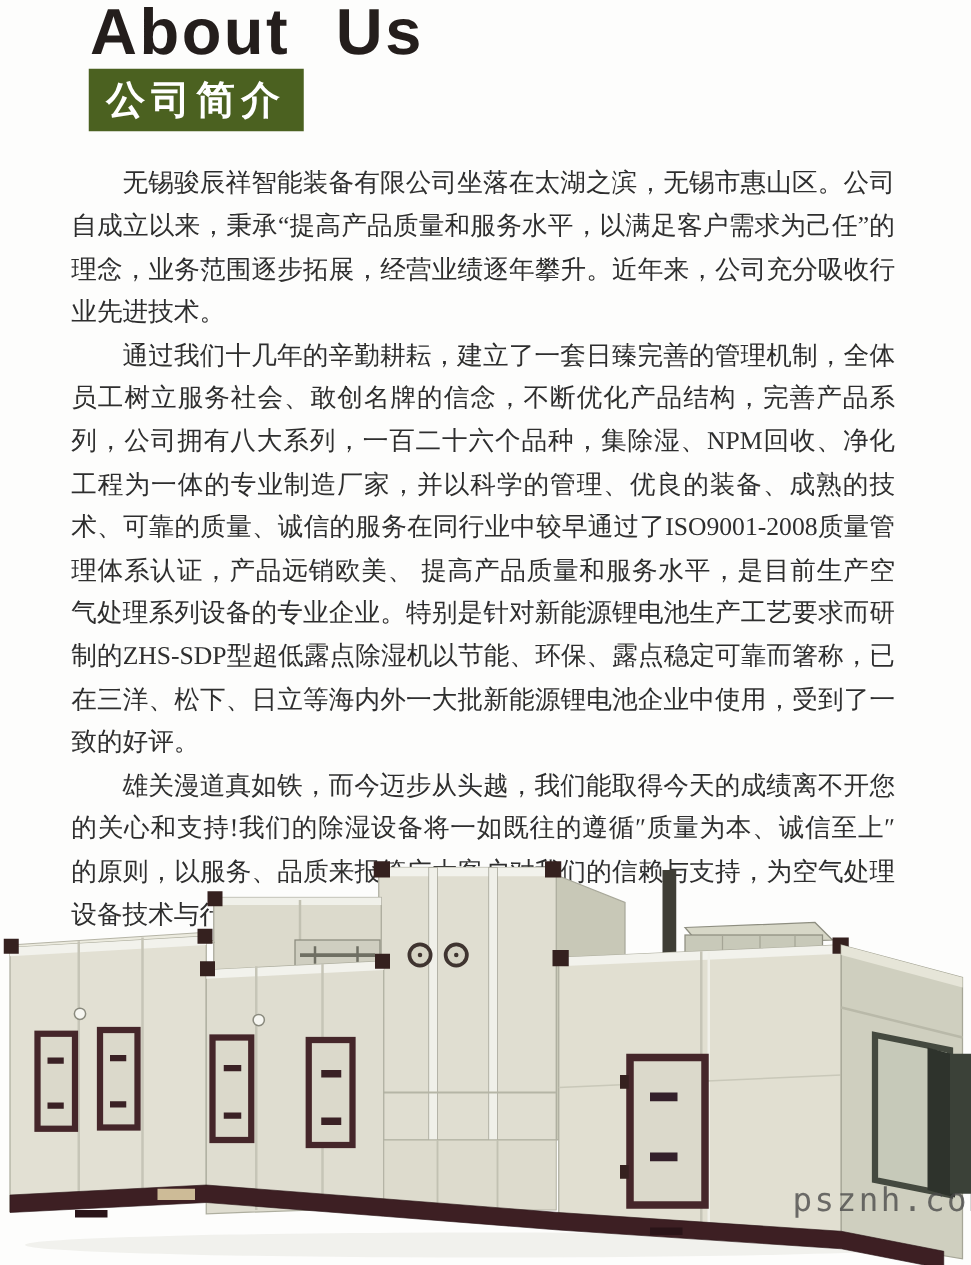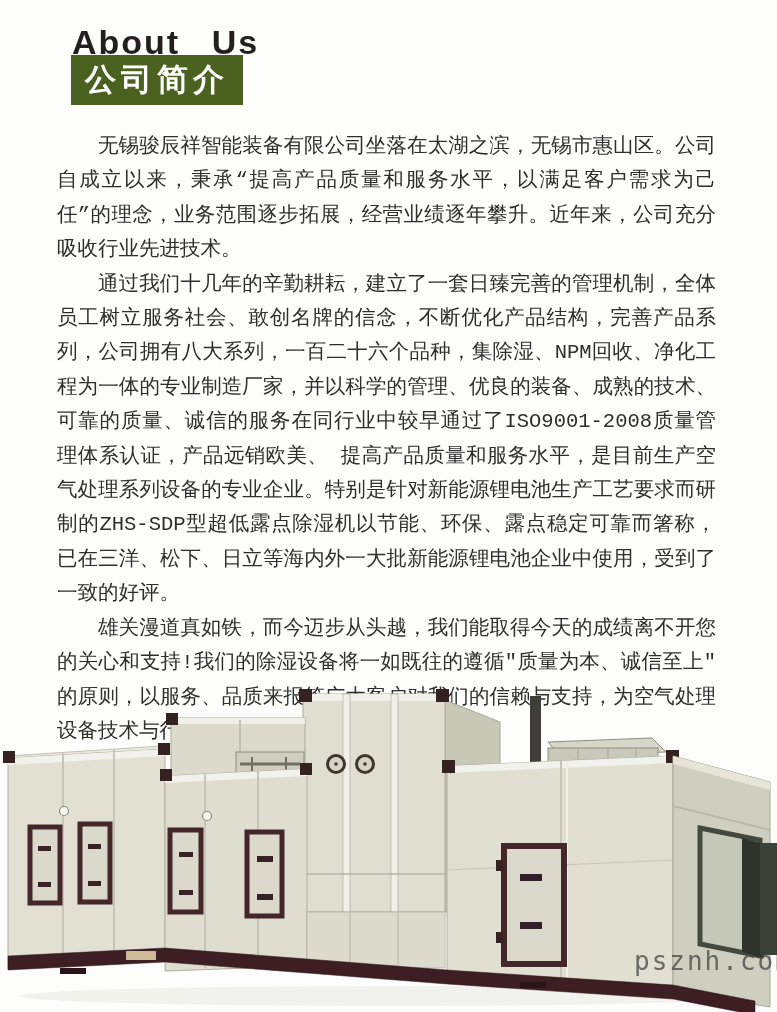--- a/index.html
+++ b/index.html
@@ -4,38 +4,38 @@
 <style>
   html,body{margin:0;padding:0;}
   .page{
     position:relative;
     width:777px;height:1012px;
     background:#fdfdfc;
     overflow:hidden;
     font-family:"Liberation Sans", sans-serif;
   }
   .title-en{
-    position:absolute;left:72px;top:16px;
-    font-size:34px;font-weight:800;color:#241e1c;
+    position:absolute;left:72px;top:0px;
+    font-size:52px;font-weight:800;color:#241e1c;
     letter-spacing:2px;word-spacing:20px;line-height:52px;
     font-family:"Liberation Sans", sans-serif;
   }
   .badge{
     position:absolute;left:71px;top:55px;
     width:172px;height:50px;
     background:#4b6120;color:#ffffff;
     display:flex;align-items:center;justify-content:center;
     font-size:31px;font-weight:bold;letter-spacing:5px;
     font-family:Liberation Mono, monospace;
   }
   .body-text{
     position:absolute;left:57px;top:130px;width:659px;
     font-size:20.5px;line-height:34.4px;color:#2e2e2e;
     text-align:justify;
-    font-family:Liberation Mono, monospace;
+    font-family:Liberation Serif, serif;
   }
   .body-text p{margin:0;text-indent:2em;}
   .photo{
     position:absolute;left:0;top:660px;width:777px;height:352px;
   }
   .watermark{
     position:absolute;left:634px;top:946px;
     font-size:26px;color:rgba(72,72,72,0.78);
     letter-spacing:2px;
     font-family:"DejaVu Sans Mono", monospace;

